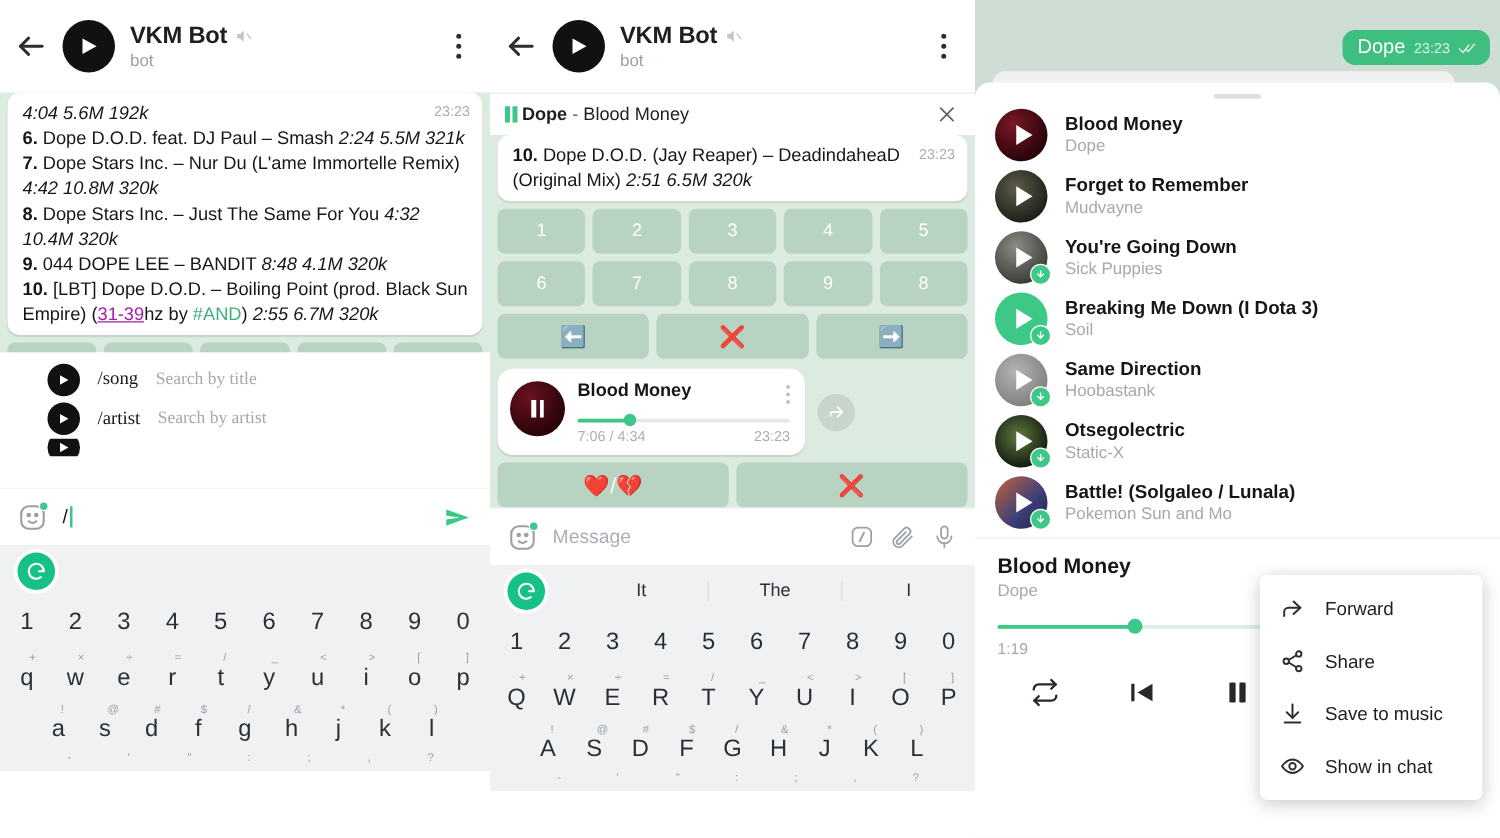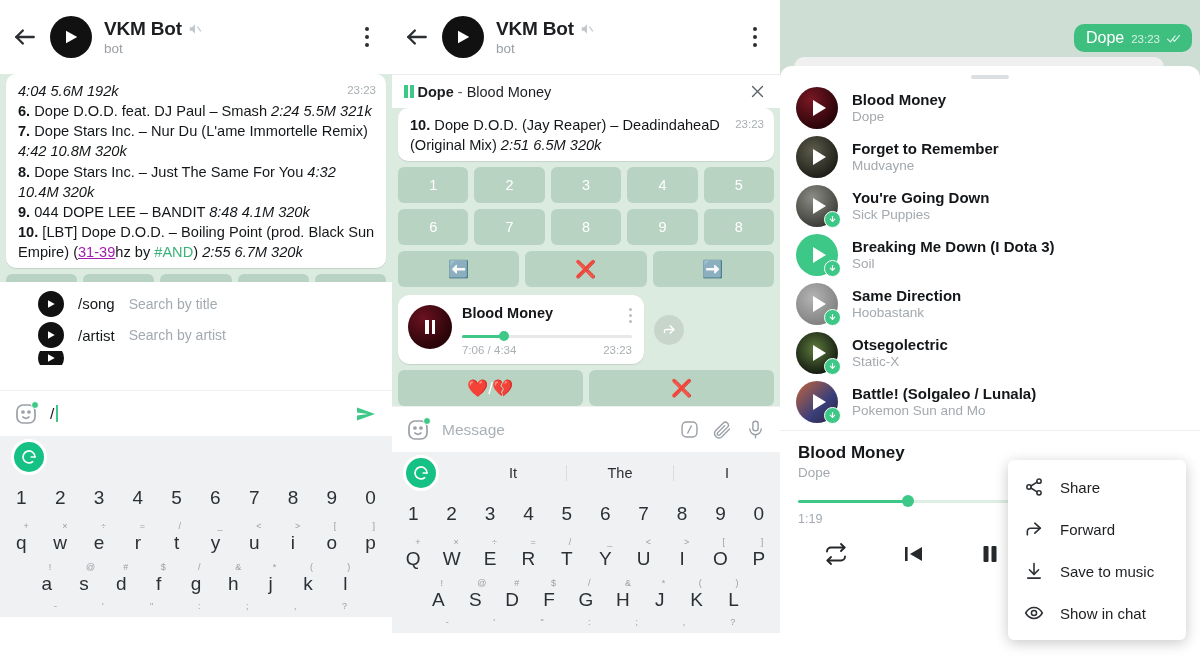--- a/index.html
+++ b/index.html
@@ -98,21 +98,21 @@
   .audio-meta { display: flex; justify-content: space-between; font-size: 11.5px; color: #a8b0b4; }
   .audio-dots { display: flex; flex-direction: column; gap: 3px; align-items: center; padding-top: 3px; }
   .audio-dots i { width: 3px; height: 3px; border-radius: 50%; background: #b6bcc1; display: block; }
   .fwd-btn {
     width: 30px; height: 30px; border-radius: 50%; background: rgba(0,0,0,.09);
     display: flex; align-items: center; justify-content: center; flex: none; color: #fff;
   }
 
   
   .cmd-list { background: #fff; position: relative; }
-  .cmd-item { display: flex; align-items: center; gap: 14px; height: 31.5px; padding: 0 0 0 38px; }
+  .cmd-item { display: flex; align-items: center; gap: 14px; height: 31.5px; padding: 0 0 0 38px; font-family: Liberation Serif, serif; }
   .cmd-ava {
     width: 26px; height: 26px; border-radius: 50%; background: #111; flex: none;
     display: flex; align-items: center; justify-content: center;
   }
   .cmd-ava svg { width: 12px; height: 12px; }
   .cmd-name { font-size: 15px; color: #15181b; }
   .cmd-desc { font-size: 14px; color: #a3a9ae; }
 
   
   .input-bar {
@@ -769,38 +769,38 @@
                 <path d="M3 17.5h4l3-3.3"></path>
                 <path d="M14.5 9.8 17 6.5h4"></path>
               </svg>
           </div>
         </div>
       </div>
     </div>
 
     <div class="ctx-menu">
       <div class="ctx-item">
+        <svg viewBox="0 0 24 24" fill="none" stroke="currentColor" stroke-width="1.9" stroke-linecap="round" stroke-linejoin="round">
+            <polyline points="13,5 19.5,11 13,17"></polyline>
+            <path d="M19.5 11H8a4 4 0 0 0-4 4v4"></path>
+          </svg>
+        <span class="ctx-label">Forward</span>
+      </div>
+      <div class="ctx-item">
         <svg viewBox="0 0 24 24" fill="none" stroke="currentColor" stroke-width="1.8" stroke-linecap="round" stroke-linejoin="round">
             <circle cx="18" cy="5" r="2.6"></circle>
             <circle cx="6" cy="12" r="2.6"></circle>
             <circle cx="18" cy="19" r="2.6"></circle>
             <line x1="8.3" y1="10.8" x2="15.7" y2="6.2"></line>
             <line x1="8.3" y1="13.2" x2="15.7" y2="17.8"></line>
           </svg>
         <span class="ctx-label">Share</span>
       </div>
       <div class="ctx-item">
         <svg viewBox="0 0 24 24" fill="none" stroke="currentColor" stroke-width="1.9" stroke-linecap="round" stroke-linejoin="round">
-            <polyline points="13,5 19.5,11 13,17"></polyline>
-            <path d="M19.5 11H8a4 4 0 0 0-4 4v4"></path>
-          </svg>
-        <span class="ctx-label">Forward</span>
-      </div>
-      <div class="ctx-item">
-        <svg viewBox="0 0 24 24" fill="none" stroke="currentColor" stroke-width="1.9" stroke-linecap="round" stroke-linejoin="round">
             <line x1="12" y1="3" x2="12" y2="16"></line>
             <polyline points="6.5,10.5 12,16 17.5,10.5"></polyline>
             <line x1="4.5" y1="20.5" x2="19.5" y2="20.5"></line>
           </svg>
         <span class="ctx-label">Save to music</span>
       </div>
       <div class="ctx-item">
         <svg viewBox="0 0 24 24" fill="none" stroke="currentColor" stroke-width="1.8">
             <path d="M2 12s3.8-6.5 10-6.5S22 12 22 12s-3.8 6.5-10 6.5S2 12 2 12z"></path>
             <circle cx="12" cy="12" r="3.1"></circle>

